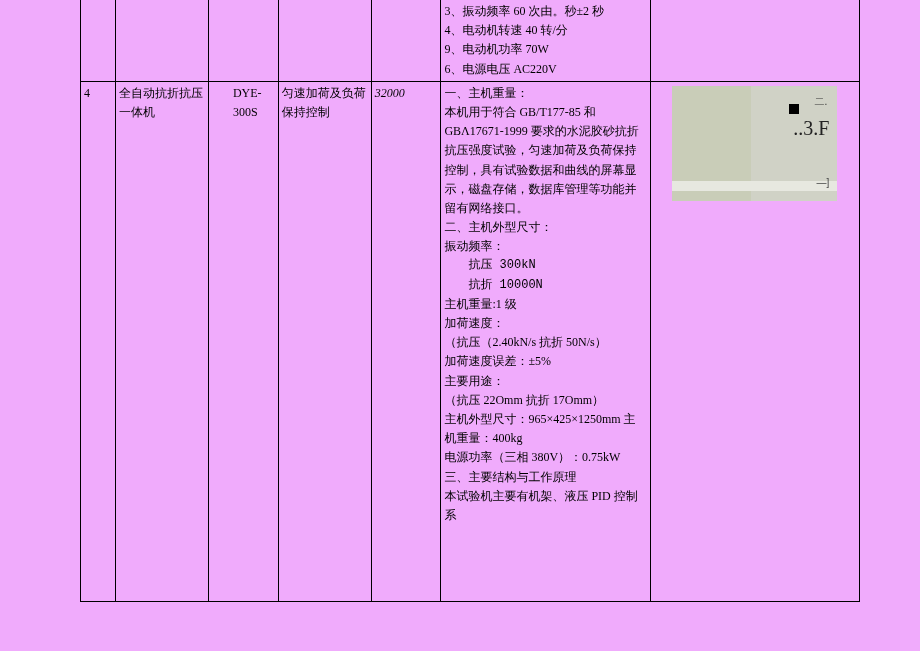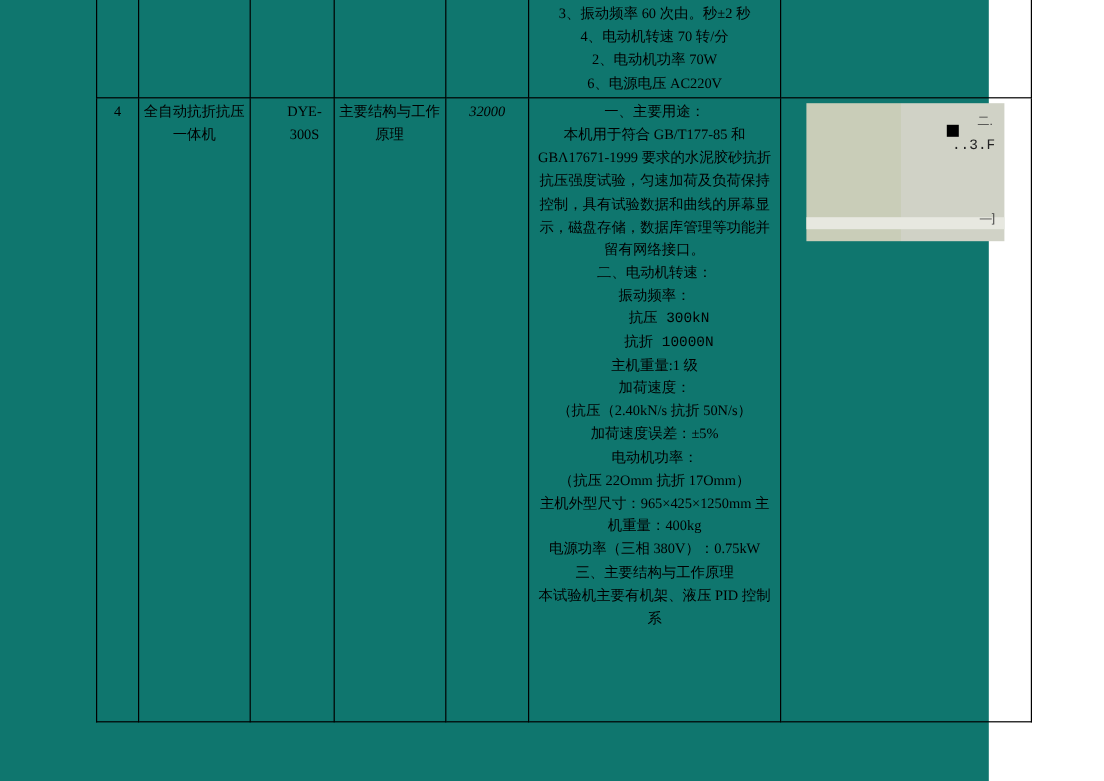--- a/index.html
+++ b/index.html
@@ -4,25 +4,24 @@
   <style>
     * { box-sizing: border-box; margin: 0; padding: 0; }
     body {
       font-family: "SimSun", "宋体", serif;
       font-size: 12px;
       background: #fff;
       color: #000;
       padding: 0;
     }
     .page {
-      width: 824px;
+      width: 920px;
       height: 651px;
       position: relative;
-      background: #0f766e;
-      text-align: center;
+      background: #f0abfc;
     }
     table {
       border-collapse: collapse;
       position: absolute;
       left: 80px;
       top: 0;
       width: 780px;
     }
     td {
       border: 1px solid #000;
@@ -60,23 +59,23 @@
       top: 18px;
       right: 38px;
       width: 10px;
       height: 10px;
       background: #000;
     }
     .img-label-3f {
       position: absolute;
       top: 26px;
       right: 8px;
-      font-size: 12px;
+      font-size: 20px;
       color: #222;
-      font-family: Liberation Mono, monospace;
+      font-family: Liberation Serif, serif;
       font-weight: 500;
     }
     .img-strip {
       position: absolute;
       bottom: 10px;
       left: 0;
       right: 0;
       height: 10px;
       background: #e7e8e0;
     }
@@ -98,45 +97,45 @@
   <table>
     <tbody>
         <tr class="row1">
       <td class="col-num"></td>
       <td class="col-name"></td>
       <td class="col-model"></td>
       <td class="col-mfr"></td>
       <td class="col-price"></td>
       <td class="col-desc">
         <span class="line">3、振动频率 60 次由。秒±2 秒</span>
-        <span class="line">4、电动机转速 70 转/分</span>
-        <span class="line">2、电动机功率 70W</span>
+        <span class="line">4、电动机转速 40 转/分</span>
+        <span class="line">9、电动机功率 70W</span>
         <span class="line">6、电源电压 AC220V</span>
       </td>
       <td class="col-img"></td>
     </tr>
     <tr class="row2">
       <td class="col-num">4</td>
       <td class="col-name">全自动抗折抗压一体机</td>
       <td class="col-model">DYE-300S</td>
-      <td class="col-mfr">主要结构与工作原理</td>
+      <td class="col-mfr">匀速加荷及负荷保持控制</td>
       <td class="col-price">32000</td>
       <td class="col-desc">
-        <span class="line">一、主要用途：</span>
+        <span class="line">一、主机重量：</span>
         <span class="line"></span>
         <span class="line">本机用于符合 GB/T177-85 和 GBΛ17671-1999 要求的水泥胶砂抗折抗压强度试验，匀速加荷及负荷保持控制，具有试验数据和曲线的屏幕显示，磁盘存储，数据库管理等功能并留有网络接口。</span>
-        <span class="line">二、电动机转速：</span>
+        <span class="line">二、主机外型尺寸：</span>
         <span class="line">振动频率：</span>
         <span class="line indent">　抗压 300kN</span>
         <span class="line indent">　抗折 10000N</span>
         <span class="line">主机重量:1 级</span>
         <span class="line">加荷速度：</span>
         <span class="line">（抗压（2.40kN/s 抗折 50N/s）</span>
         <span class="line">加荷速度误差：±5%</span>
-        <span class="line">电动机功率：</span>
+        <span class="line">主要用途：</span>
         <span class="line">（抗压 22Omm 抗折 17Omm）</span>
         <span class="line">主机外型尺寸：965×425×1250mm 主机重量：400kg</span>
         <span class="line">电源功率（三相 380V）：0.75kW 三、主要结构与工作原理</span>
         <span class="line">本试验机主要有机架、液压 PID 控制系</span>
       </td>
       <td class="col-img">
         <div class="img-placeholder">
           <div class="img-label-top">二.</div>
           <div class="img-black-sq"></div>
           <div class="img-label-3f">..3.F</div>

